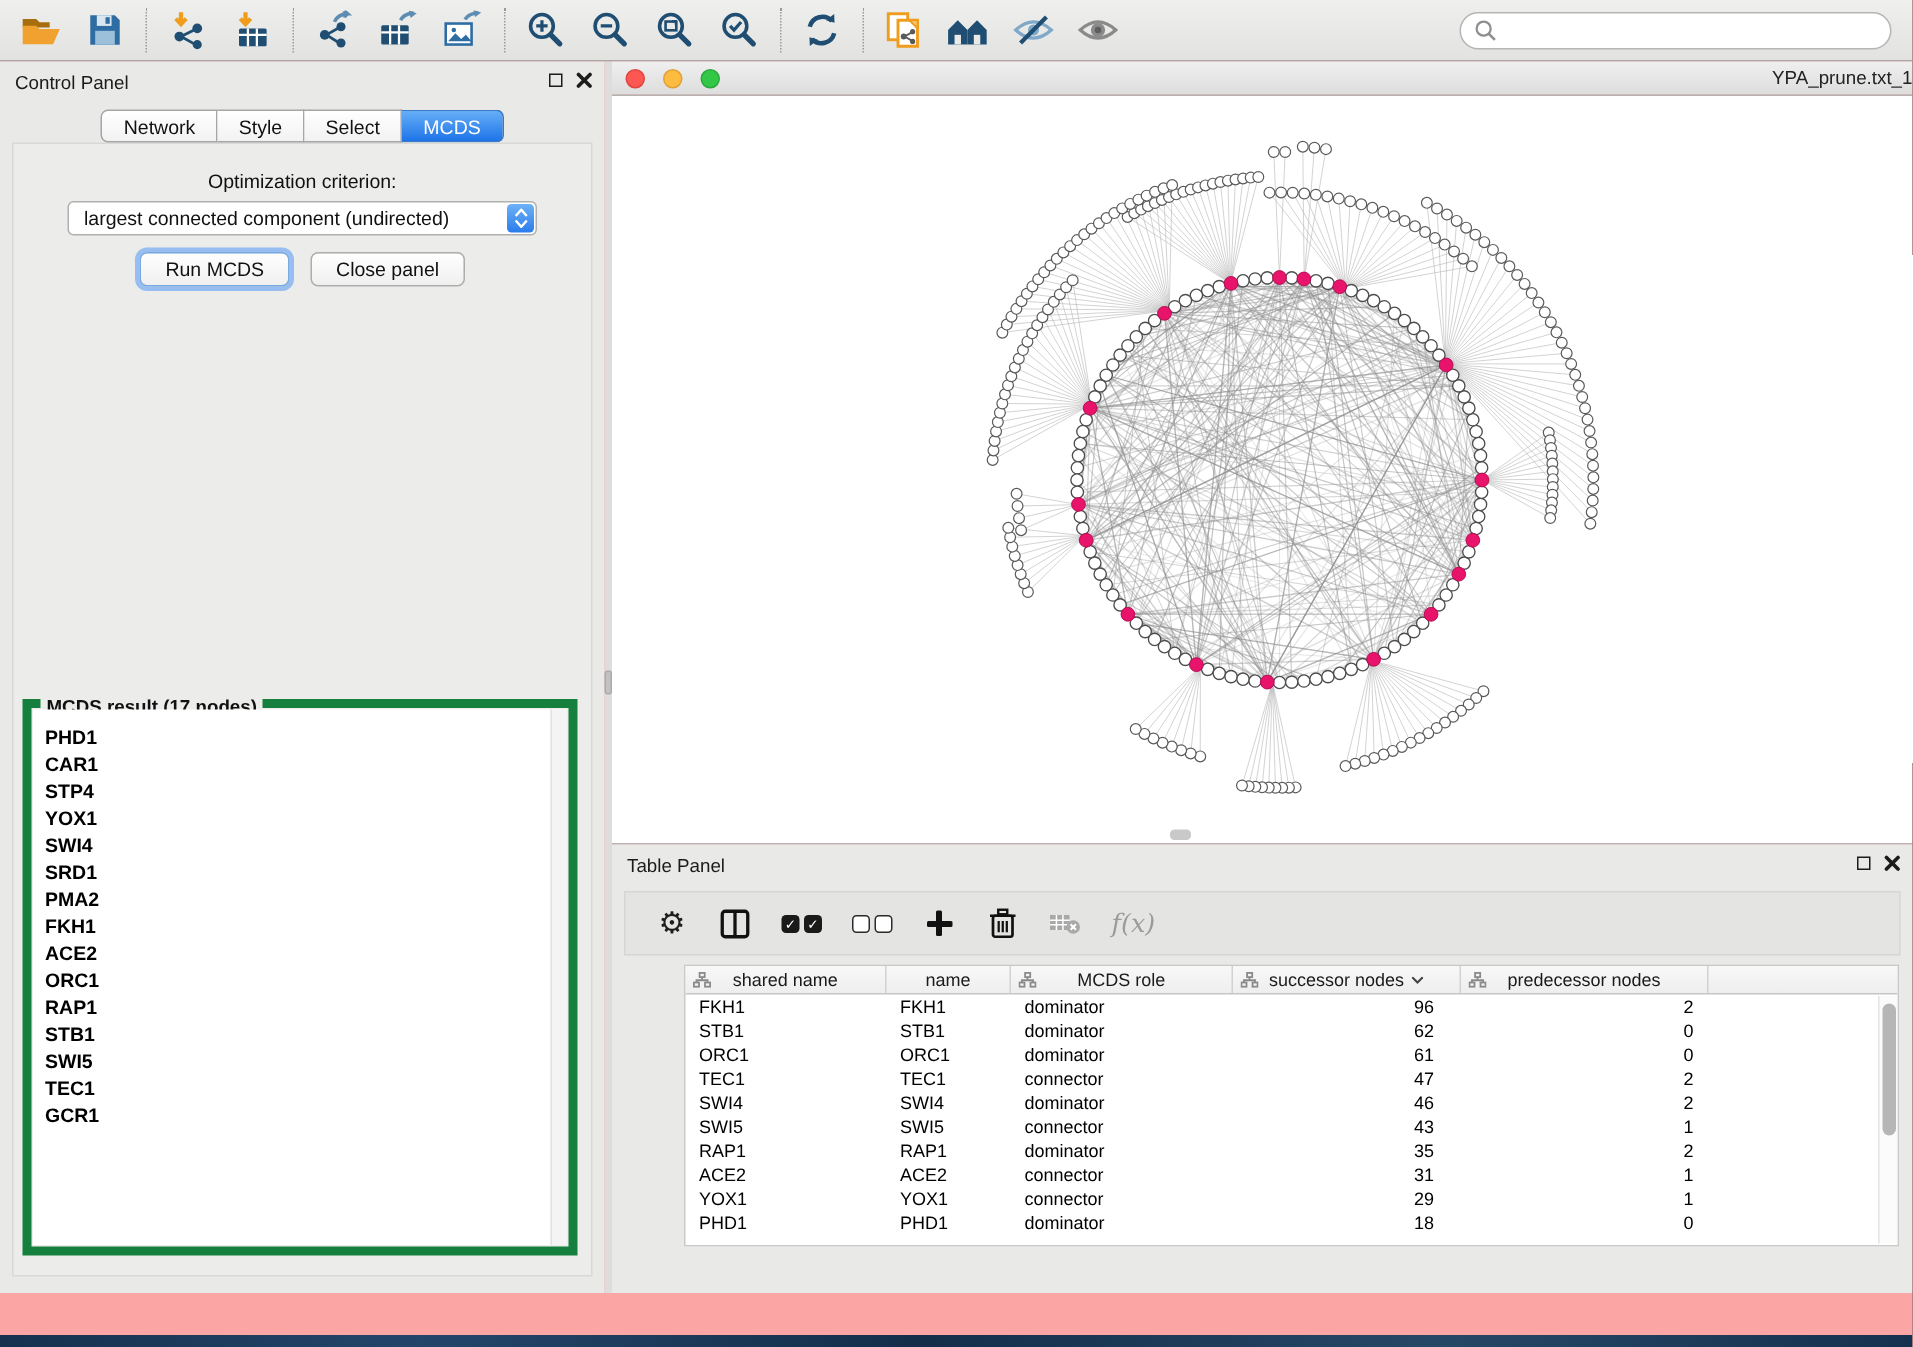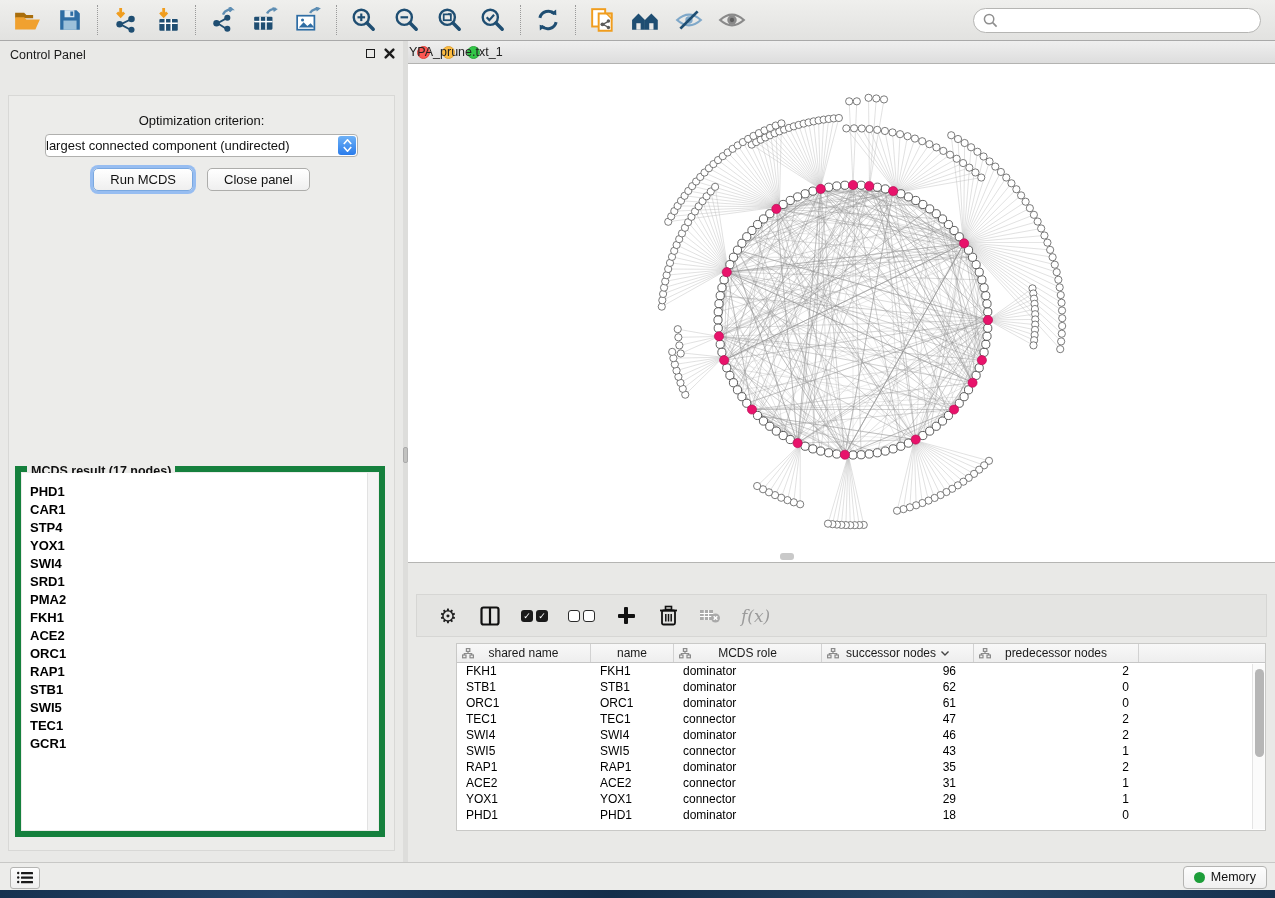--- a/index.html
+++ b/index.html
@@ -27,21 +27,21 @@
   .seg-tab { padding:0 14px; font-size:13px; color:#111; background:linear-gradient(#ffffff,#f2f2f2);
     border:1px solid #a6a6a6; border-left:none; display:flex; align-items:center; }
   .seg-tab:first-child { border-left:1px solid #a6a6a6; border-radius:5px 0 0 5px; }
   .seg-tab:last-child { border-radius:0 5px 5px 0; }
   .seg-tab.active { background:linear-gradient(#66aef7,#1e74e8); color:#fff; border-color:#3a79c4; }
   .cp-tabs-row { position:absolute; top:32px; left:0; width:100%; display:flex; justify-content:center; z-index:2; }
   .cp-content { position:absolute; top:54px; left:8px; right:8px; bottom:11px;
     background:#ececea; border:1px solid #d8d8d6; }
   .opt-label { text-align:center; margin-top:17px; font-size:13px; color:#111; }
   .combo { position:absolute; left:36px; right:36px; top:38px; height:23px; background:#fff;
-    border:1px solid #b0b0ae; border-radius:4px; display:flex; align-items:center; 
+    border:1px solid #b0b0ae; border-radius:4px; display:flex; align-items:center; padding-left:10px;
     font-size:13px; color:#111; }
   .combo-spin { position:absolute; right:1px; top:1px; bottom:1px; width:18px; border-radius:3px;
     background:linear-gradient(#6eb1f6,#2a7ceb); display:flex; flex-direction:column;
     align-items:center; justify-content:center; gap:1px; }
   .combo-spin svg { display:block; }
   .btn-row { position:absolute; top:72px; left:0; width:100%; display:flex; justify-content:center; gap:14px; }
   .push-btn { height:23px; padding:0 16px; font-size:13px; color:#111;
     background:linear-gradient(#ffffff,#efefef); border:1px solid #adadab; border-radius:5px;
     display:flex; align-items:center; }
   .push-btn.focused { box-shadow:0 0 0 3px rgba(106,165,245,.65); border-color:#7aa8e0; }
@@ -61,21 +61,21 @@
   
   .network-window { position:absolute; left:408px; top:41px; width:867px; height:522px;
     border-bottom:1px solid #b5b5b3; }
   .net-titlebar { position:relative; height:23px; background:linear-gradient(#efefef,#dddddd);
     border-bottom:1px solid #b3b3b1; display:flex; align-items:center; }
   .traffic { display:flex; gap:12px; margin-left:9px; }
   .tl { width:13px; height:13px; border-radius:50%; }
   .tl.red { background:#fc5753; border:1px solid #e0443e; }
   .tl.yellow { background:#fdbc40; border:1px solid #dfa135; }
   .tl.green { background:#33c748; border:1px solid #2aa93b; }
-  .net-title { position:absolute; left:1px; right:0; text-align:left; font-size:12.5px; color:#222; }
+  .net-title { position:absolute; left:1px; right:0; text-align:right; font-size:12.5px; color:#222; }
   .net-canvas { position:absolute; top:23px; left:0; right:0; bottom:0; background:#fff; }
   .net-hscroll-thumb { position:absolute; bottom:2px; left:372px; width:14px; height:7px;
     background:#c9c9c9; border-radius:3px; }
 
   
   .table-panel { position:absolute; left:408px; top:563px; width:867px; bottom:36px; background:#e9e9e7; }
   .tp-toolbar { position:absolute; top:31px; left:8px; right:8px; height:43px; background:#e4e4e2;
     border:1px solid #d6d6d4; display:flex; align-items:center; gap:20px; padding:0 20px; }
   .tp-icon { display:flex; align-items:center; justify-content:center; min-width:22px; height:24px; }
   .gear-glyph { font-size:20px; color:#1f1f1f; line-height:1; }
@@ -303,20 +303,28 @@
       <span class="panel-title">Control Panel</span>
       <span class="win-btns">
         <span class="wbtn-float"></span>
         <svg width="11" height="11" viewBox="0 0 10 10">
             <g stroke="#1c1c1c" stroke-width="2.2" stroke-linecap="round">
               <line x1="1.5" y1="1.5" x2="8.5" y2="8.5"></line>
               <line x1="8.5" y1="1.5" x2="1.5" y2="8.5"></line>
             </g>
           </svg>
       </span>
+    </div>
+    <div class="cp-tabs-row">
+      <div class="seg-tabs">
+          <div class="seg-tab">Network</div>
+          <div class="seg-tab">Style</div>
+          <div class="seg-tab">Select</div>
+          <div class="seg-tab active">MCDS</div>
+        </div>
     </div>
     <div class="cp-content">
       <div class="opt-label">Optimization criterion:</div>
       <div class="combo">
         <span>largest connected component (undirected)</span>
         <span class="combo-spin">
           <svg width="9" height="6" viewBox="0 0 9 6">
               <path d="M.8 5L4.5.8 8.2 5" fill="none" stroke="#fff" stroke-width="1.6"></path>
             </svg>
           <svg width="9" height="6" viewBox="0 0 9 6">
@@ -1176,20 +1184,32 @@
           <circle cx="507.7376282259087" cy="375.53656346318337" r="4.6" fill="#e8136b" stroke="#b1074f" stroke-width="0.6"></circle>
           <circle cx="546.0489510030986" cy="345.5215588625074" r="4.6" fill="#e8136b" stroke="#b1074f" stroke-width="0.6"></circle>
           <circle cx="564.5365634631833" cy="318.73762822590885" r="4.6" fill="#e8136b" stroke="#b1074f" stroke-width="0.6"></circle>
           <circle cx="573.8873169786536" cy="296.16291227045235" r="4.6" fill="#e8136b" stroke="#b1074f" stroke-width="0.6"></circle>
         </svg>
       <div class="net-hscroll-thumb"></div>
     </div>
   </div>
 
   <div class="table-panel">
+    <div class="panel-header">
+      <span class="panel-title">Table Panel</span>
+      <span class="win-btns">
+        <span class="wbtn-float"></span>
+        <svg width="11" height="11" viewBox="0 0 10 10">
+            <g stroke="#1c1c1c" stroke-width="2.2" stroke-linecap="round">
+              <line x1="1.5" y1="1.5" x2="8.5" y2="8.5"></line>
+              <line x1="8.5" y1="1.5" x2="1.5" y2="8.5"></line>
+            </g>
+          </svg>
+      </span>
+    </div>
     <div class="tp-toolbar">
       <div class="tp-icon">
           <span class="gear-glyph">⚙</span>
         </div>
       <div class="tp-icon">
         <svg width="20" height="20" viewBox="0 0 20 20">
             <rect x="1.5" y="1.5" width="17" height="17" rx="2" fill="none" stroke="#111" stroke-width="2.2"></rect>
             <line x1="10" y1="1.5" x2="10" y2="18.5" stroke="#111" stroke-width="2.2"></line>
           </svg>
       </div>
@@ -1362,32 +1382,14 @@
             <div class="td r8" style="width: 165px;">0</div>
           </div>
         </div>
       <div class="tv-scroll">
           <div class="tv-thumb"></div>
         </div>
     </div>
 
   </div>
 
-  <div class="statusbar">
-    <div class="sb-left-btn">
-      <svg width="18" height="15" viewBox="0 0 18 15">
-          <g fill="#1a1a1a">
-            <circle cx="2.2" cy="3" r="1.2"></circle>
-            <rect x="5" y="2" width="12" height="2.2" rx="0.5"></rect>
-            <circle cx="2.2" cy="7.5" r="1.2"></circle>
-            <rect x="5" y="6.5" width="12" height="2.2" rx="0.5"></rect>
-            <circle cx="2.2" cy="12" r="1.2"></circle>
-            <rect x="5" y="11" width="12" height="2.2" rx="0.5"></rect>
-          </g>
-        </svg>
-    </div>
-    <div class="memory-btn">
-      <span class="mem-dot" style="background: rgb(29, 158, 58);"></span>
-      <span>Memory</span>
-    </div>
-  </div>
   <div class="desktop-strip"></div>
 </div>
 
 </body></html>

